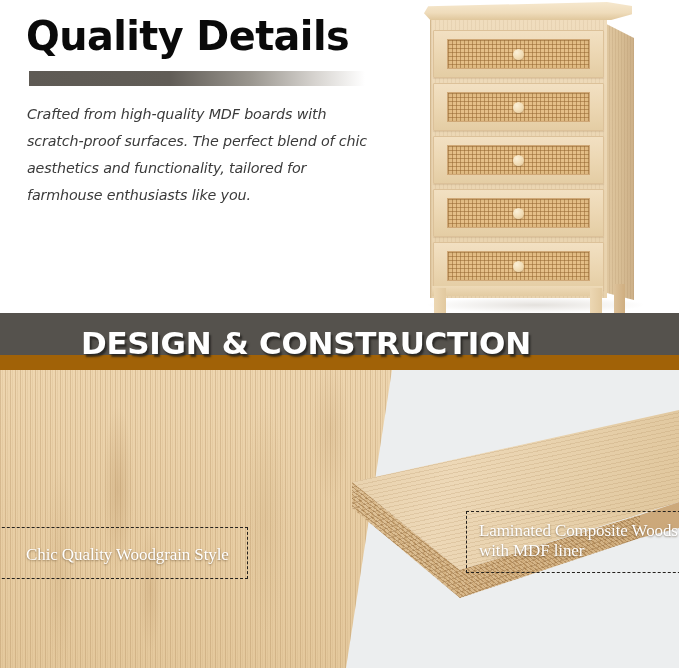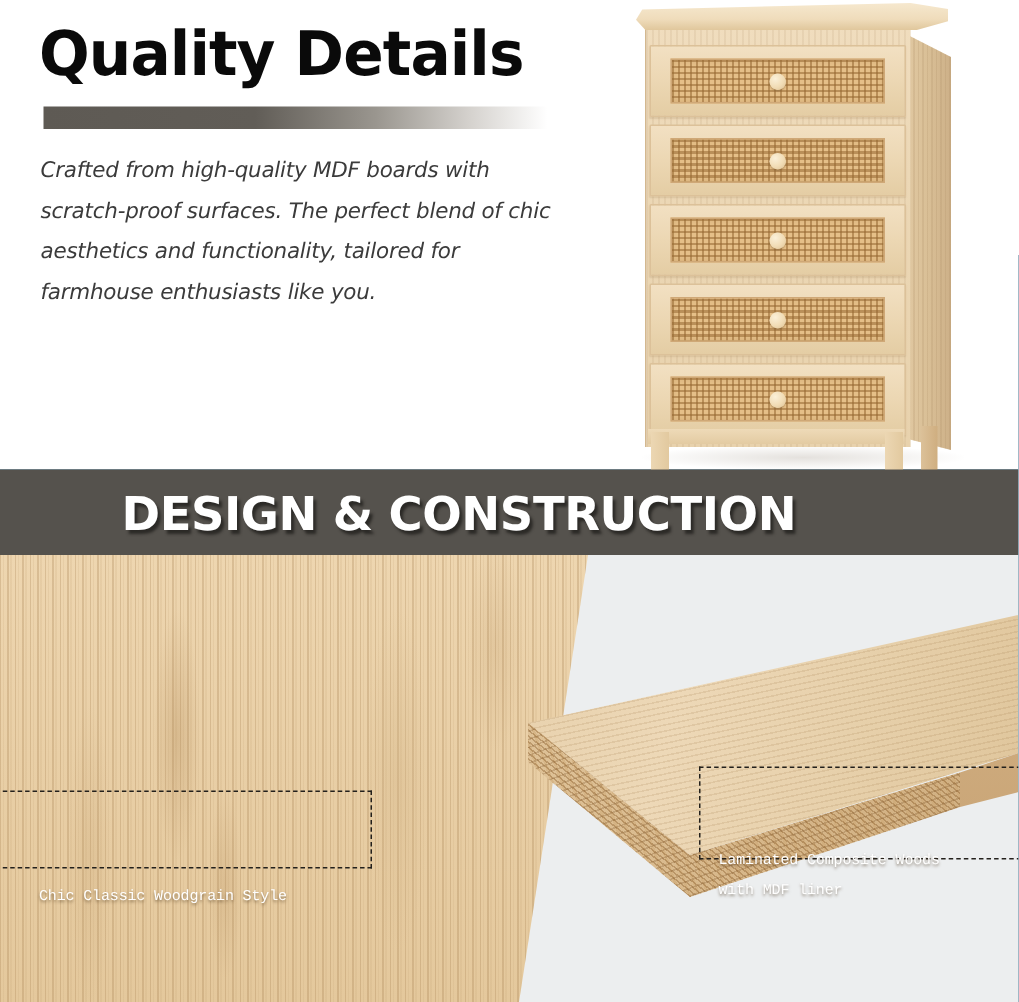--- a/index.html
+++ b/index.html
@@ -9,21 +9,21 @@
     background: #ffffff;
   }
   body {
     font-family: "Liberation Sans", sans-serif;
   }
   #page {
     position: relative;
     width: 679px;
     height: 668px;
     overflow: hidden;
-    background: #0c4a6e;
+    background: #a16207;
   }
 
   
   #top-section {
     position: absolute;
     left: 0; top: 0;
     width: 679px;
     height: 313px;
     background: #ffffff;
   }
@@ -163,21 +163,21 @@
     width: 171px; height: 10px;
     background: linear-gradient(to bottom, #eeda b8 0%, #e3cba2 100%);
     background: linear-gradient(to bottom, #eedab8 0%, #e3cba2 100%);
   }
 
   
   #banner {
     position: absolute;
     left: 0; top: 313px;
     width: 679px;
-    height: 57px;
+    height: 42px;
     background: #55524d;
     z-index: 6;
   }
   #banner-title {
     position: absolute;
     left: 81px;
     top: 12px;
     font-family: "DejaVu Sans", sans-serif;
     font-weight: bold;
     font-size: 31px;
@@ -283,28 +283,27 @@
   }
   #callout-right {
     left: 466px;
     top: 511px;
     width: 230px;
     height: 62px;
   }
   .callout-label {
     position: absolute;
     color: #ffffff;
-    font-family: Liberation Mono, monospace;
-    font-size: 10px;
+    font-family: Liberation Serif, serif;
+    font-size: 17px;
     line-height: 20px;
     letter-spacing: -0.1px;
     text-shadow: 0 1px 2px rgba(70,50,25,0.55);
     z-index: 5;
     white-space: pre-line;
-    margin-top: 44px;
   }
   #callout-left-label  { left: 26px;  top: 545px; }
   #callout-right-label { left: 479px; top: 521px; }
 </style>
 </head>
 <body>
 
 <div id="page">
 
   <div id="top-section">
@@ -370,19 +369,19 @@
     <div id="board-figure">
       <div class="board-top"></div>
       <div class="board-top-grain"></div>
       <div class="board-edge"></div>
       <div class="board-edge-chips"></div>
       <div class="board-side"></div>
     </div>
   </div>
 
   <div class="callout" id="callout-left"></div>
-  <div class="callout-label" id="callout-left-label">Chic Classic Woodgrain Style</div>
+  <div class="callout-label" id="callout-left-label">Chic Quality Woodgrain Style</div>
 
   <div class="callout" id="callout-right"></div>
   <div class="callout-label" id="callout-right-label">Laminated Composite Woods
 with MDF liner</div>
 
 </div>
 
 </body></html>

